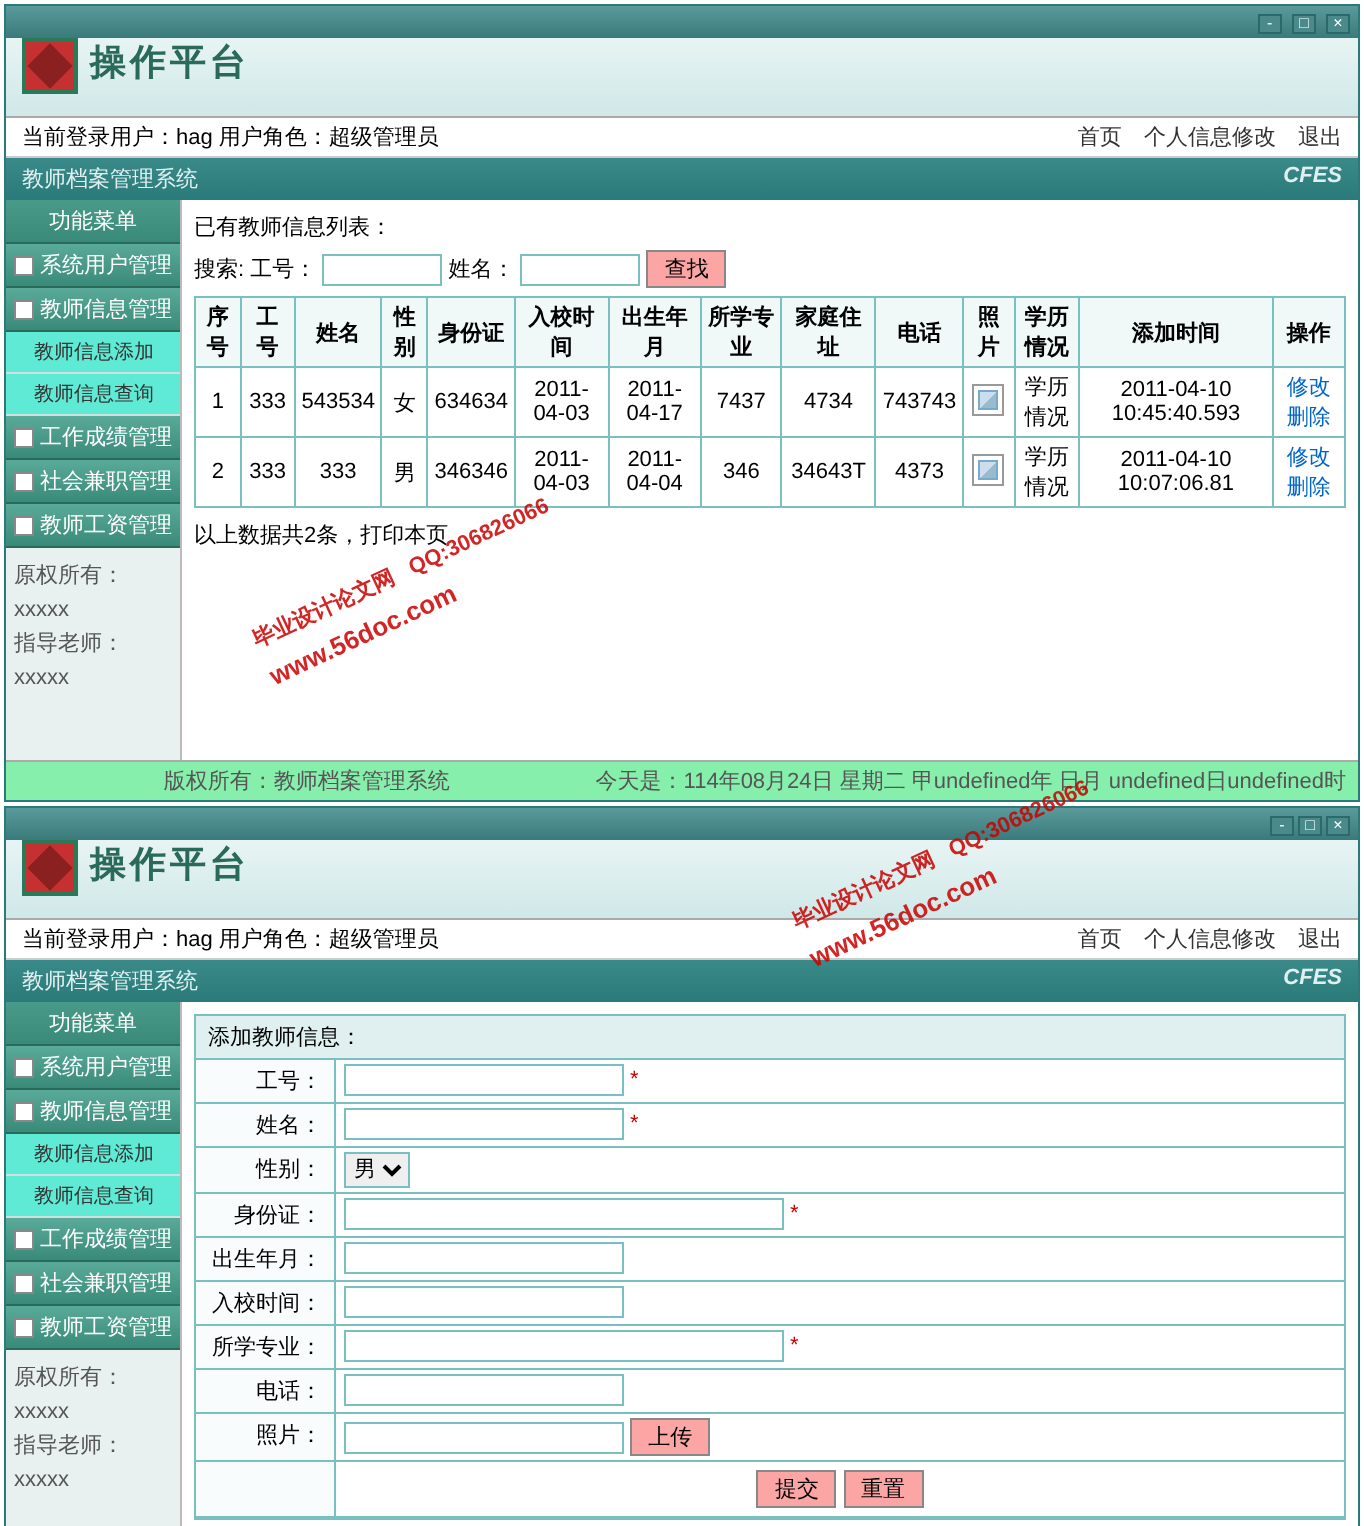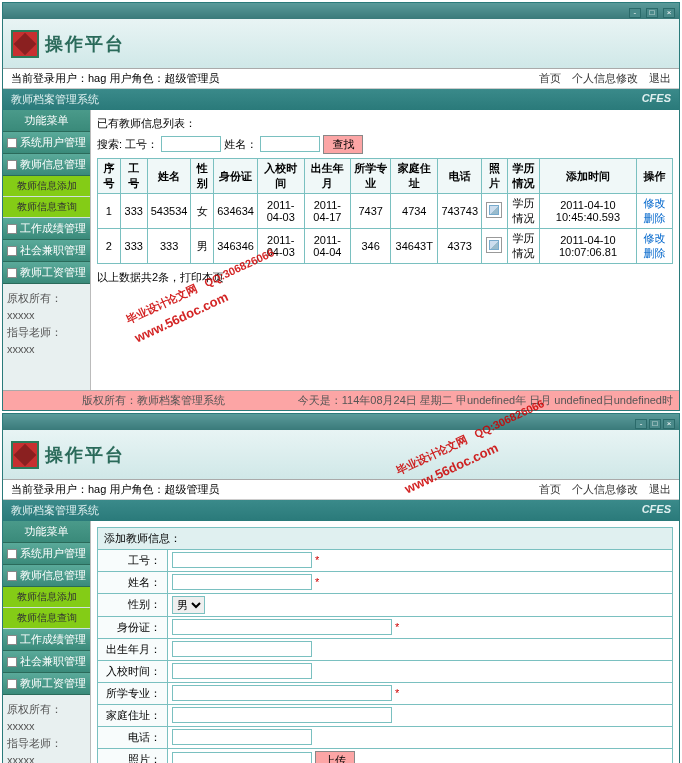--- a/index.html
+++ b/index.html
@@ -1,45 +1,45 @@
 <!DOCTYPE html>
 <html><head>
 <meta charset="utf-8">
 <style>
 *{box-sizing:border-box;margin:0;padding:0;font-family:"SimSun",Arial,sans-serif;font-size:11px}
 body{background:#fff;width:682px}
 .window{border:1px solid #2a7a7a;margin:2px;background:#fff}
 .titlebar{background:linear-gradient(#5a9a9a,#3a7a7a);height:16px;color:#fff;padding:0 4px;display:flex;justify-content:space-between;align-items:center;font-size:9px}
 .winbtns span{display:inline-block;width:12px;height:10px;background:#4a8a8a;margin-left:2px;border:1px solid #2a6a6a;font-size:8px;text-align:center;line-height:8px}
-.header{background:linear-gradient(#e8f4f4,#d0e8e8);height:50px;display:flex;align-items:center;padding:0 8px;border-bottom:1px solid #aaa}
+.header{background:linear-gradient(#e8f4f4,#d0e8e8);height:40px;display:flex;align-items:flex-start;padding:0 8px;border-bottom:1px solid #aaa}
 .logo{width:28px;height:28px;background:#c73030;border:2px solid #2a7a5a;display:inline-block;margin-right:6px;position:relative}
 .logo::before{content:"";position:absolute;inset:4px;background:#8a2020;transform:rotate(45deg)}
 .appname{font-size:18px;font-weight:bold;color:#2a6a5a;letter-spacing:2px}
 .userbar{background:#fff;border-bottom:1px solid #ccc;padding:2px 8px;font-size:10px;display:flex;justify-content:space-between}
 .userbar-right a{color:#333;text-decoration:none;margin-left:8px}
 .subtitle{background:linear-gradient(#3a8a8a,#2a7a7a);color:#e0f0f0;padding:3px 8px;font-size:13px;display:flex;justify-content:space-between}
 .cfes{font-style:italic;font-weight:bold}
 .body{display:flex;min-height:280px;background:#fafafa}
 .sidebar{width:88px;background:#e8f0f0;border-right:1px solid #bbb}
 .sidehdr{background:linear-gradient(#4a9a8a,#3a8a7a);color:#fff;padding:3px 4px;font-size:11px;text-align:center;border-bottom:1px solid #2a6a5a}
 .sideitem{background:linear-gradient(#5aaa9a,#3a8a7a);color:#fff;padding:3px 4px;font-size:10px;border-bottom:1px solid #2a6a5a;cursor:pointer;display:flex;align-items:center}
-.sidesub{background:#84cc16;color:#333;padding:3px 4px 3px 14px;font-size:10px;border-bottom:1px solid #d0e0e0;cursor:pointer}
+.sidesub{background:#5eead4;color:#333;padding:3px 4px 3px 14px;font-size:10px;border-bottom:1px solid #d0e0e0;cursor:pointer}
 .sideinfo{padding:6px 4px;font-size:10px;color:#555;line-height:16px}
 .ico{display:inline-block;width:10px;height:10px;background:#fff;margin-right:3px;border:1px solid #888}
 .main{flex:1;padding:6px;background:#fff;overflow:auto}
 .toolbar{font-size:11px;margin-bottom:0}
 .searchrow{margin:4px 0;font-size:11px}
 .searchrow input[type=text]{border:1px solid #7ac0c0;height:16px;width:60px;padding:0 2px}
 .btn{border:1px solid #888;background:#fca5a5;padding:1px 8px;font-size:11px;cursor:pointer}
 table.grid{border-collapse:collapse;width:100%;font-size:10px}
 table.grid th,table.grid td{border:1px solid #7ac0c0;padding:2px 3px;text-align:center;background:#fff}
 table.grid th{background:#f0f8f8}
 table.grid td{height:32px}
 .op a{color:#06c;margin:12px 1px}
-.footer{background:#fca5a5;border-top:1px solid #aaa;padding:2px 6px;font-size:9px;color:#555;display:flex;justify-content:space-between}
+.footer{background:#86efac;border-top:1px solid #aaa;padding:2px 6px;font-size:9px;color:#555;display:flex;justify-content:space-between}
 .form{border:1px solid #7ac0c0}
 .form .fhdr{background:#e0f0f0;padding:3px 6px;border-bottom:1px solid #7ac0c0}
 .frow{display:flex;border-bottom:1px solid #7ac0c0}
 .flabel{width:70px;padding:3px 6px;text-align:right;border-right:1px solid #7ac0c0;background:#f8fcfc}
 .fval{flex:1;padding:2px 4px}
 .fval input[type=text]{border:1px solid #7ac0c0;height:16px;width:140px;padding:0 2px}
 .fval input.wide{width:220px}
 .fval select{border:1px solid #7ac0c0;height:18px}
 .req{color:#c00;margin-left:3px}
 .btnrow{padding:4px;text-align:center;border-top:none}
@@ -257,24 +257,20 @@
           </div>
         <div class="frow">
             <div class="flabel">入校时间：</div>
             <div class="fval"><input type="text" style=""></div>
           </div>
         <div class="frow">
             <div class="flabel">所学专业：</div>
             <div class="fval"><input type="text" class="wide" style=""><span class="req">*</span></div>
           </div>
         <div class="frow">
-            <div class="flabel">家庭住址：</div>
-            <div class="fval"><input type="text" class="wide" style=""></div>
-          </div>
-        <div class="frow">
             <div class="flabel">电话：</div>
             <div class="fval"><input type="text" style=""></div>
           </div>
         <div class="frow">
             <div class="flabel">照片：</div>
             <div class="fval"><input type="text" style=""> <button class="btn">上传</button></div>
           </div>
         <div class="frow">
             <div class="flabel"></div>
             <div class="fval btnrow"><button class="btn">提交</button> <button class="btn">重置</button></div>

